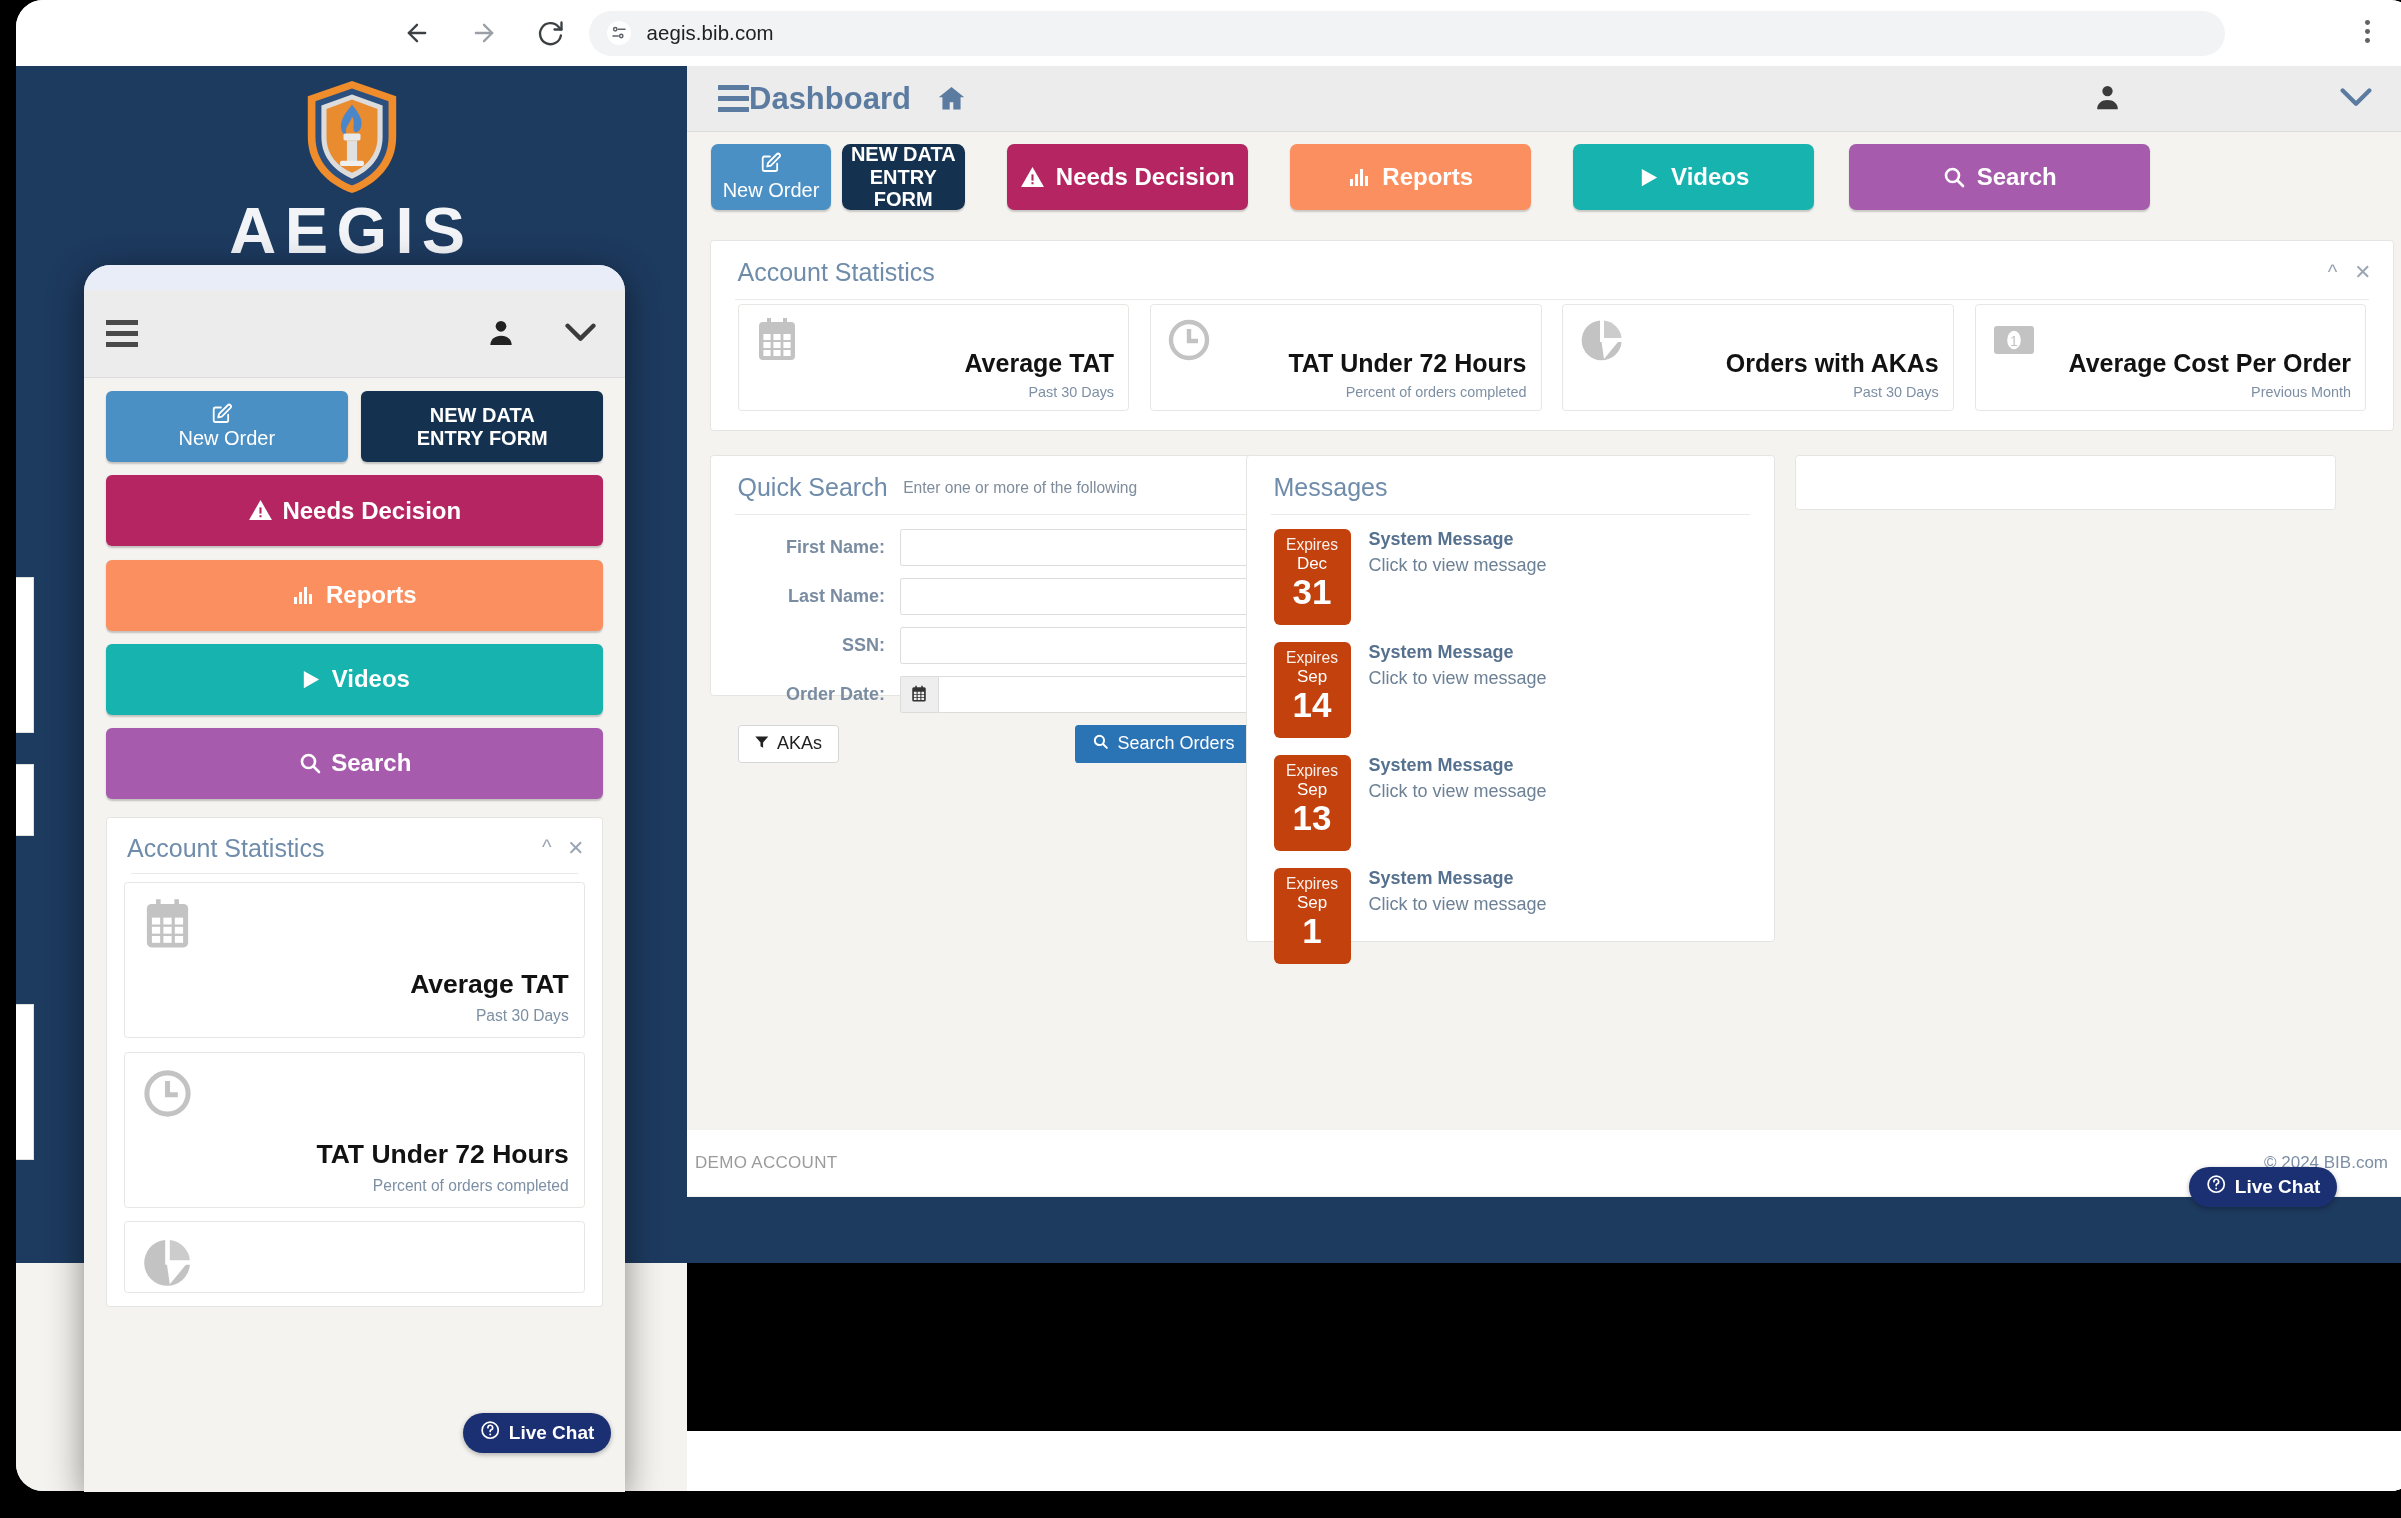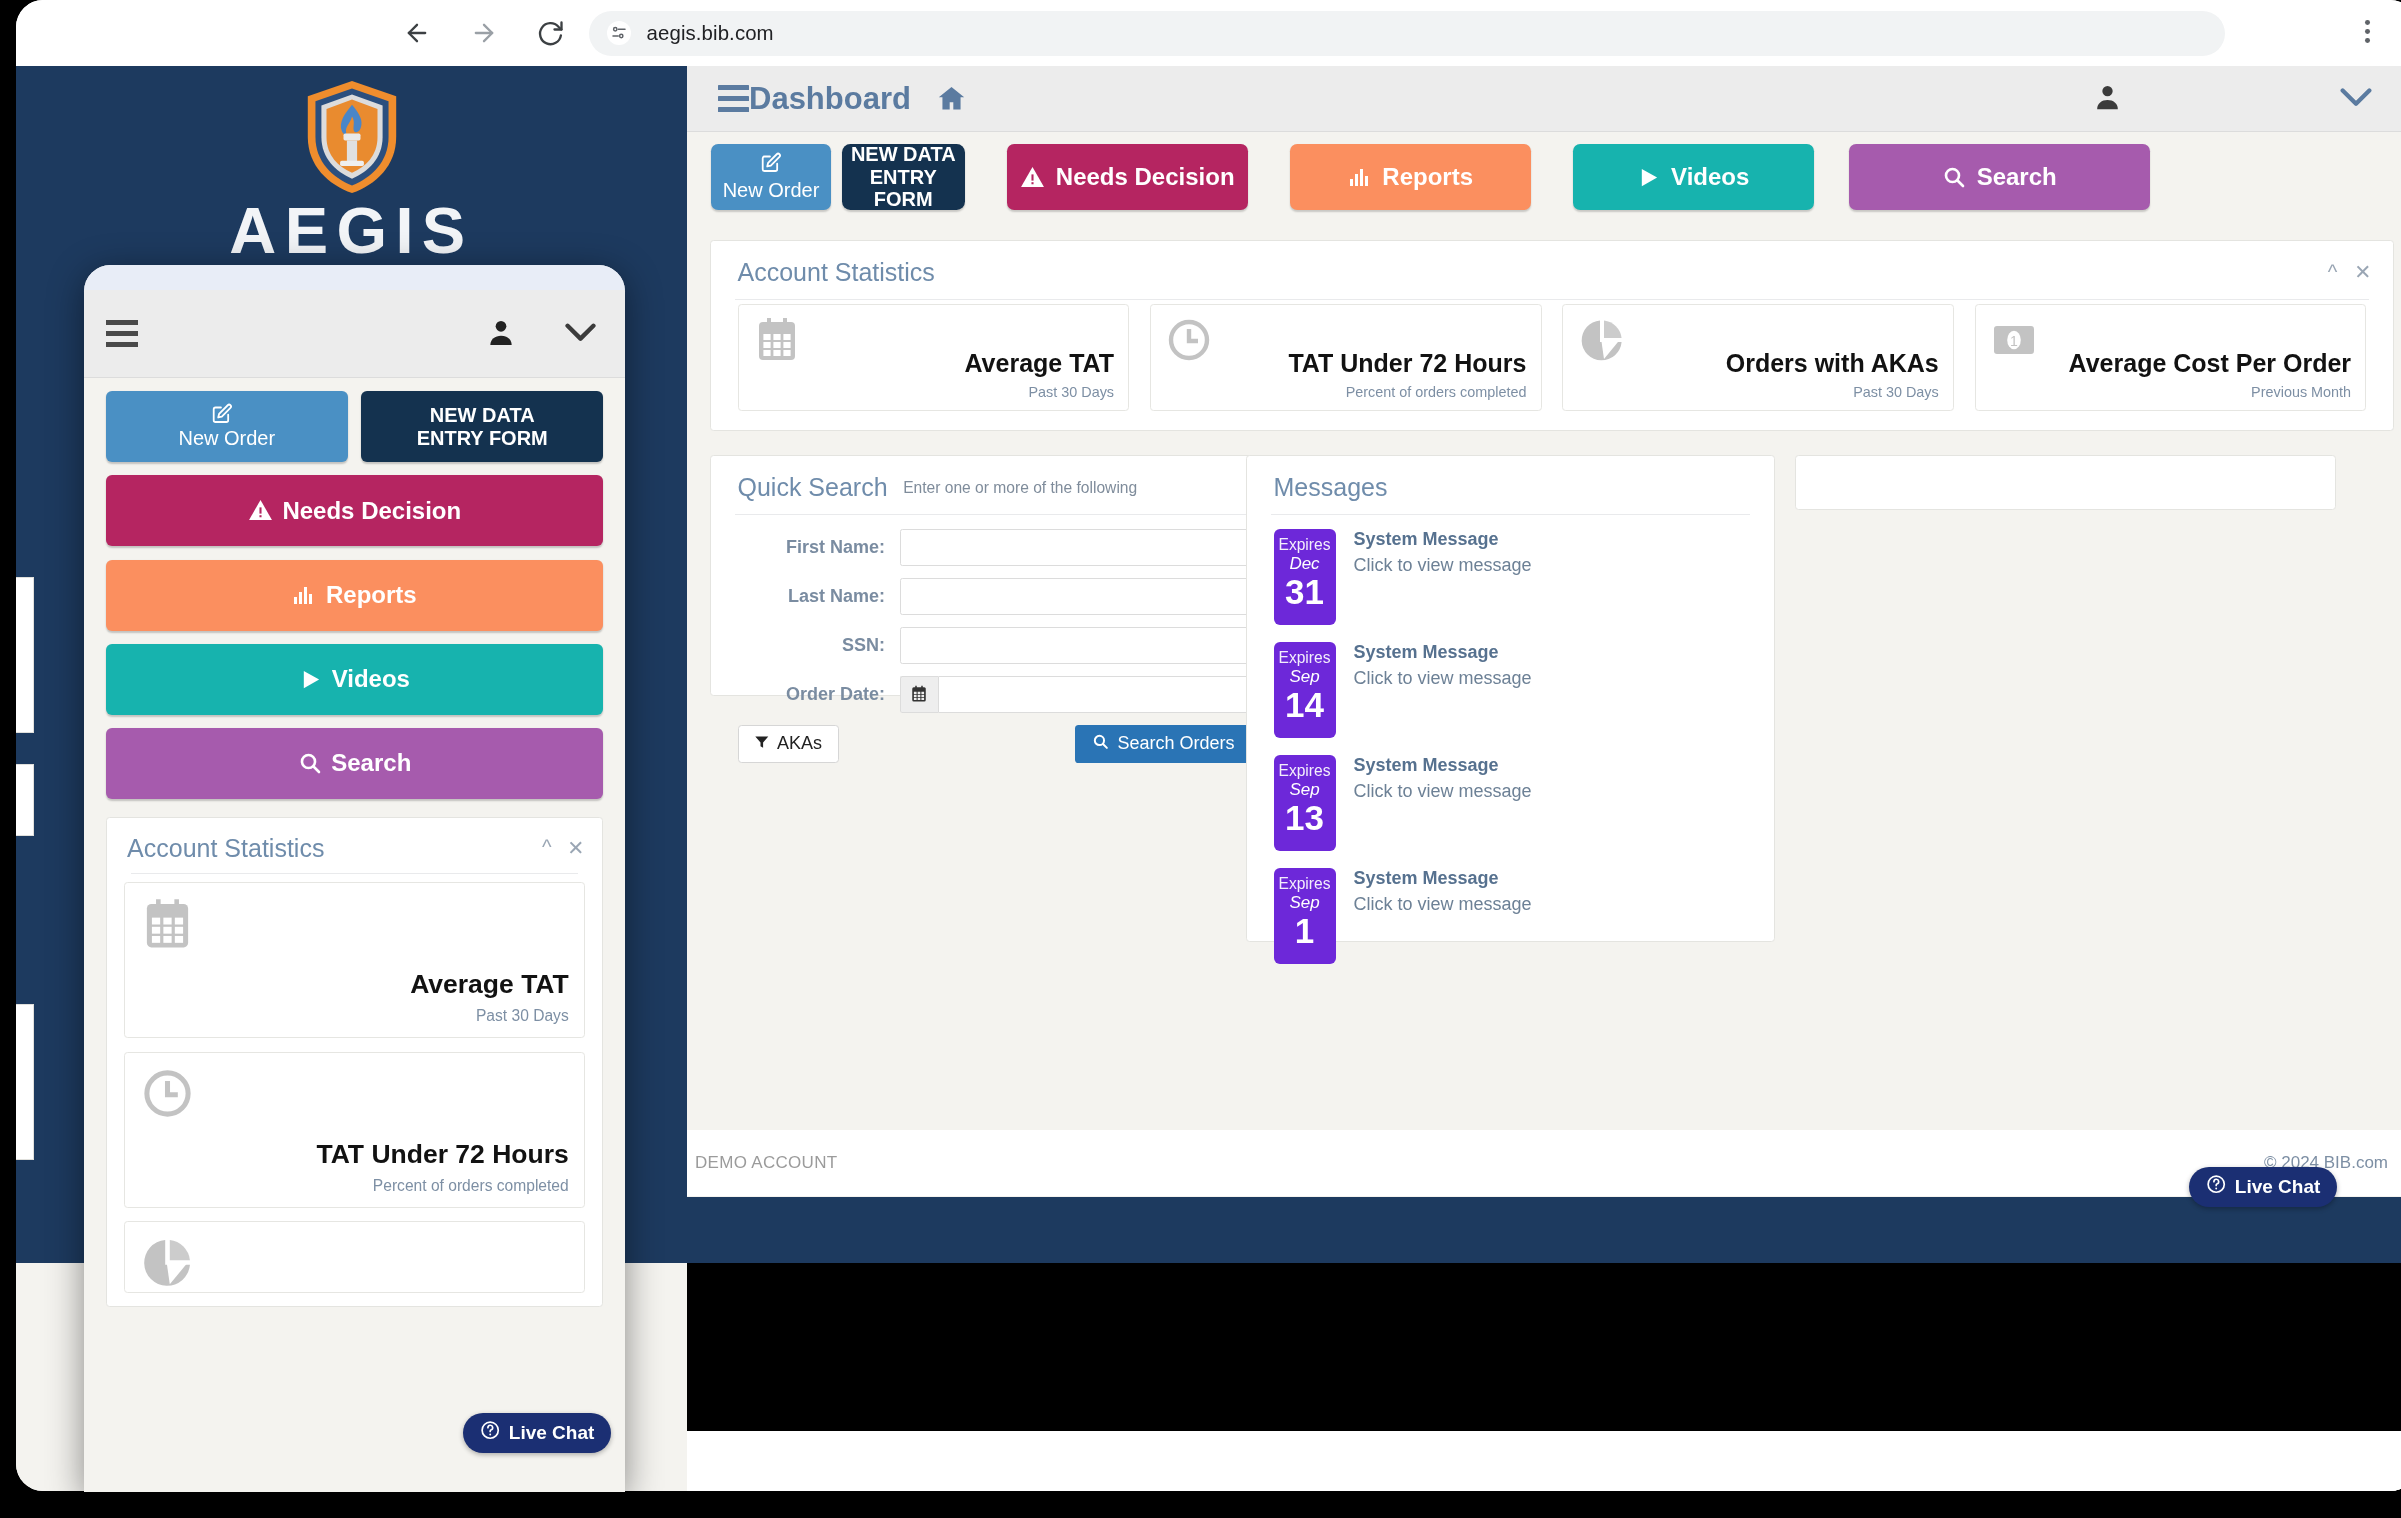--- a/index.html
+++ b/index.html
@@ -148,25 +148,25 @@
     margin-left:auto; height: 38px; padding: 0 17px; background:#2a74b5; border:none; border-radius:3.6px;
     font-size:18px; color:#fff; display:flex; align-items:center; gap:8.4px; cursor:pointer;
   }
   .btn-sorders svg { width:17px; height:17px;}
 
   
   .msg-panel { position:absolute; left: 559px; top: 389px; width: 529px; height: 487px; }
   .msg-list { padding: 14.4px 24px 0 26.5px; }
   .msg-item { display:flex; gap: 18px; margin-bottom: 17px; cursor:pointer; }
   .msg-badge {
-    width: 62px; min-height: 96px; background:#6d28d9; border-radius: 6px;
+    width: 77px; min-height: 96px; background:#c2410c; border-radius: 6px;
     color:#fff; text-align:center; padding-top: 8.4px; flex-shrink:0;
   }
   .msg-badge .e { font-size: 15.6px; opacity:.92; line-height:1.05;}
-  .msg-badge .m { font-size: 17px; line-height:1.2;font-style:italic; }
+  .msg-badge .m { font-size: 17px; line-height:1.2; }
   .msg-badge .d { font-size: 35px; font-weight: bold; line-height: 1.05; }
   .msg-title { font-size: 18px; font-weight:bold; color:#56718f; }
   .msg-desc { font-size: 18px; color:#6d8196; margin-top: 4.8px; }
 
   .blank-panel { position:absolute; left: 1108px; top: 389px; width: 541px; height: 55px; }
 
   
   .footer {
     position:absolute; left: 0; top: 1064px; width: 1731px; height: 66px; background:#fff;
     border-top: 0; display:flex; align-items:center;

